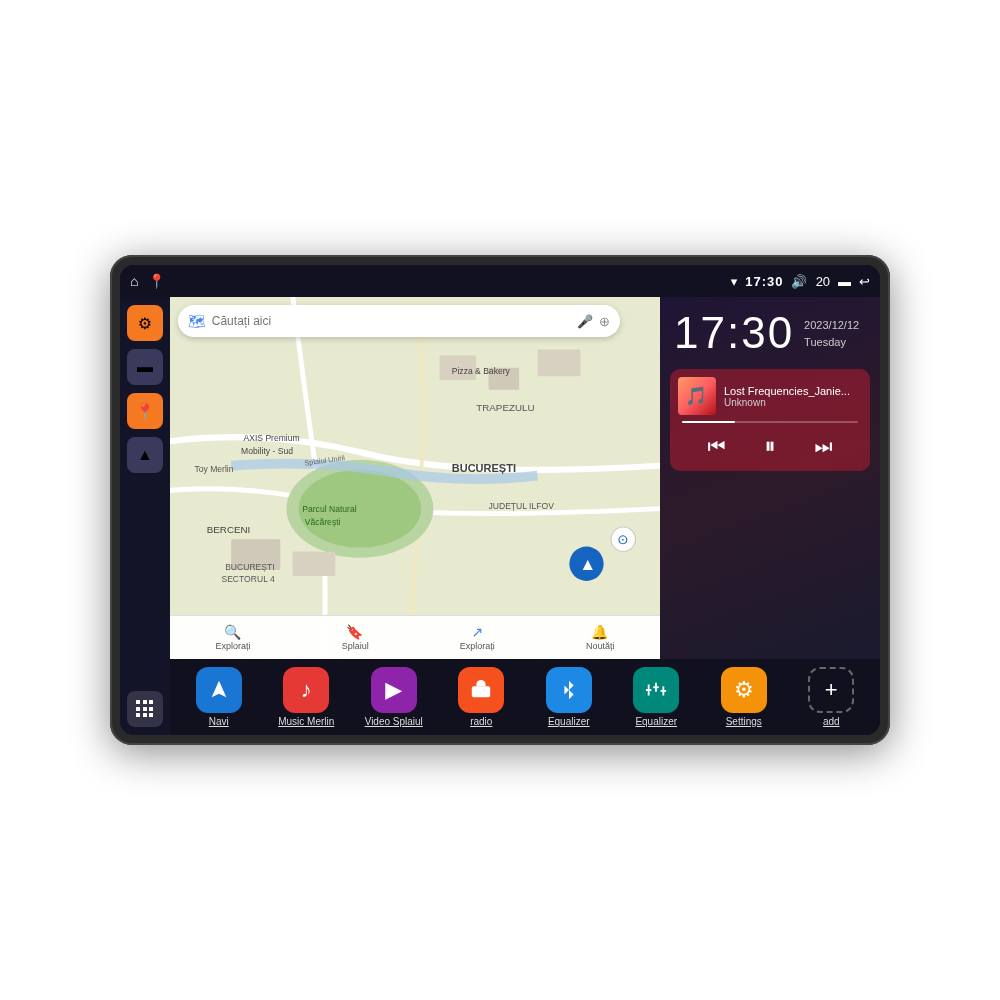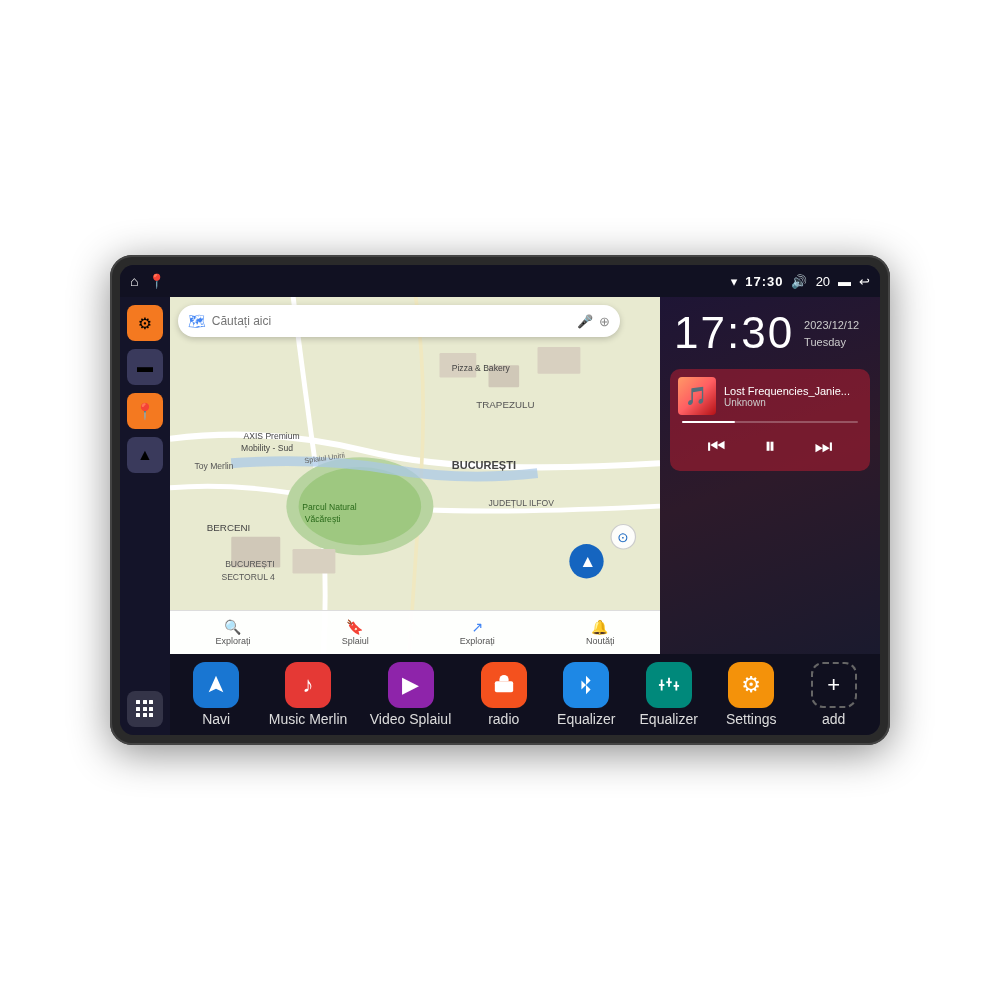--- a/index.html
+++ b/index.html
@@ -301,23 +301,24 @@
       height: 46px;
       border-radius: 12px;
       display: flex;
       align-items: center;
       justify-content: center;
       font-size: 22px;
       color: #fff;
     }
     .app-label {
       color: #ddd;
-      font-size: 14px;
+      font-size: 10px;
       text-align: center;
       white-space: nowrap;
+      text-decoration: underline;
     }
 
     
     .apps-btn {
       width: 36px;
       height: 36px;
       background: rgba(60,60,80,0.8);
       border-radius: 8px;
       display: flex;
       align-items: center;

